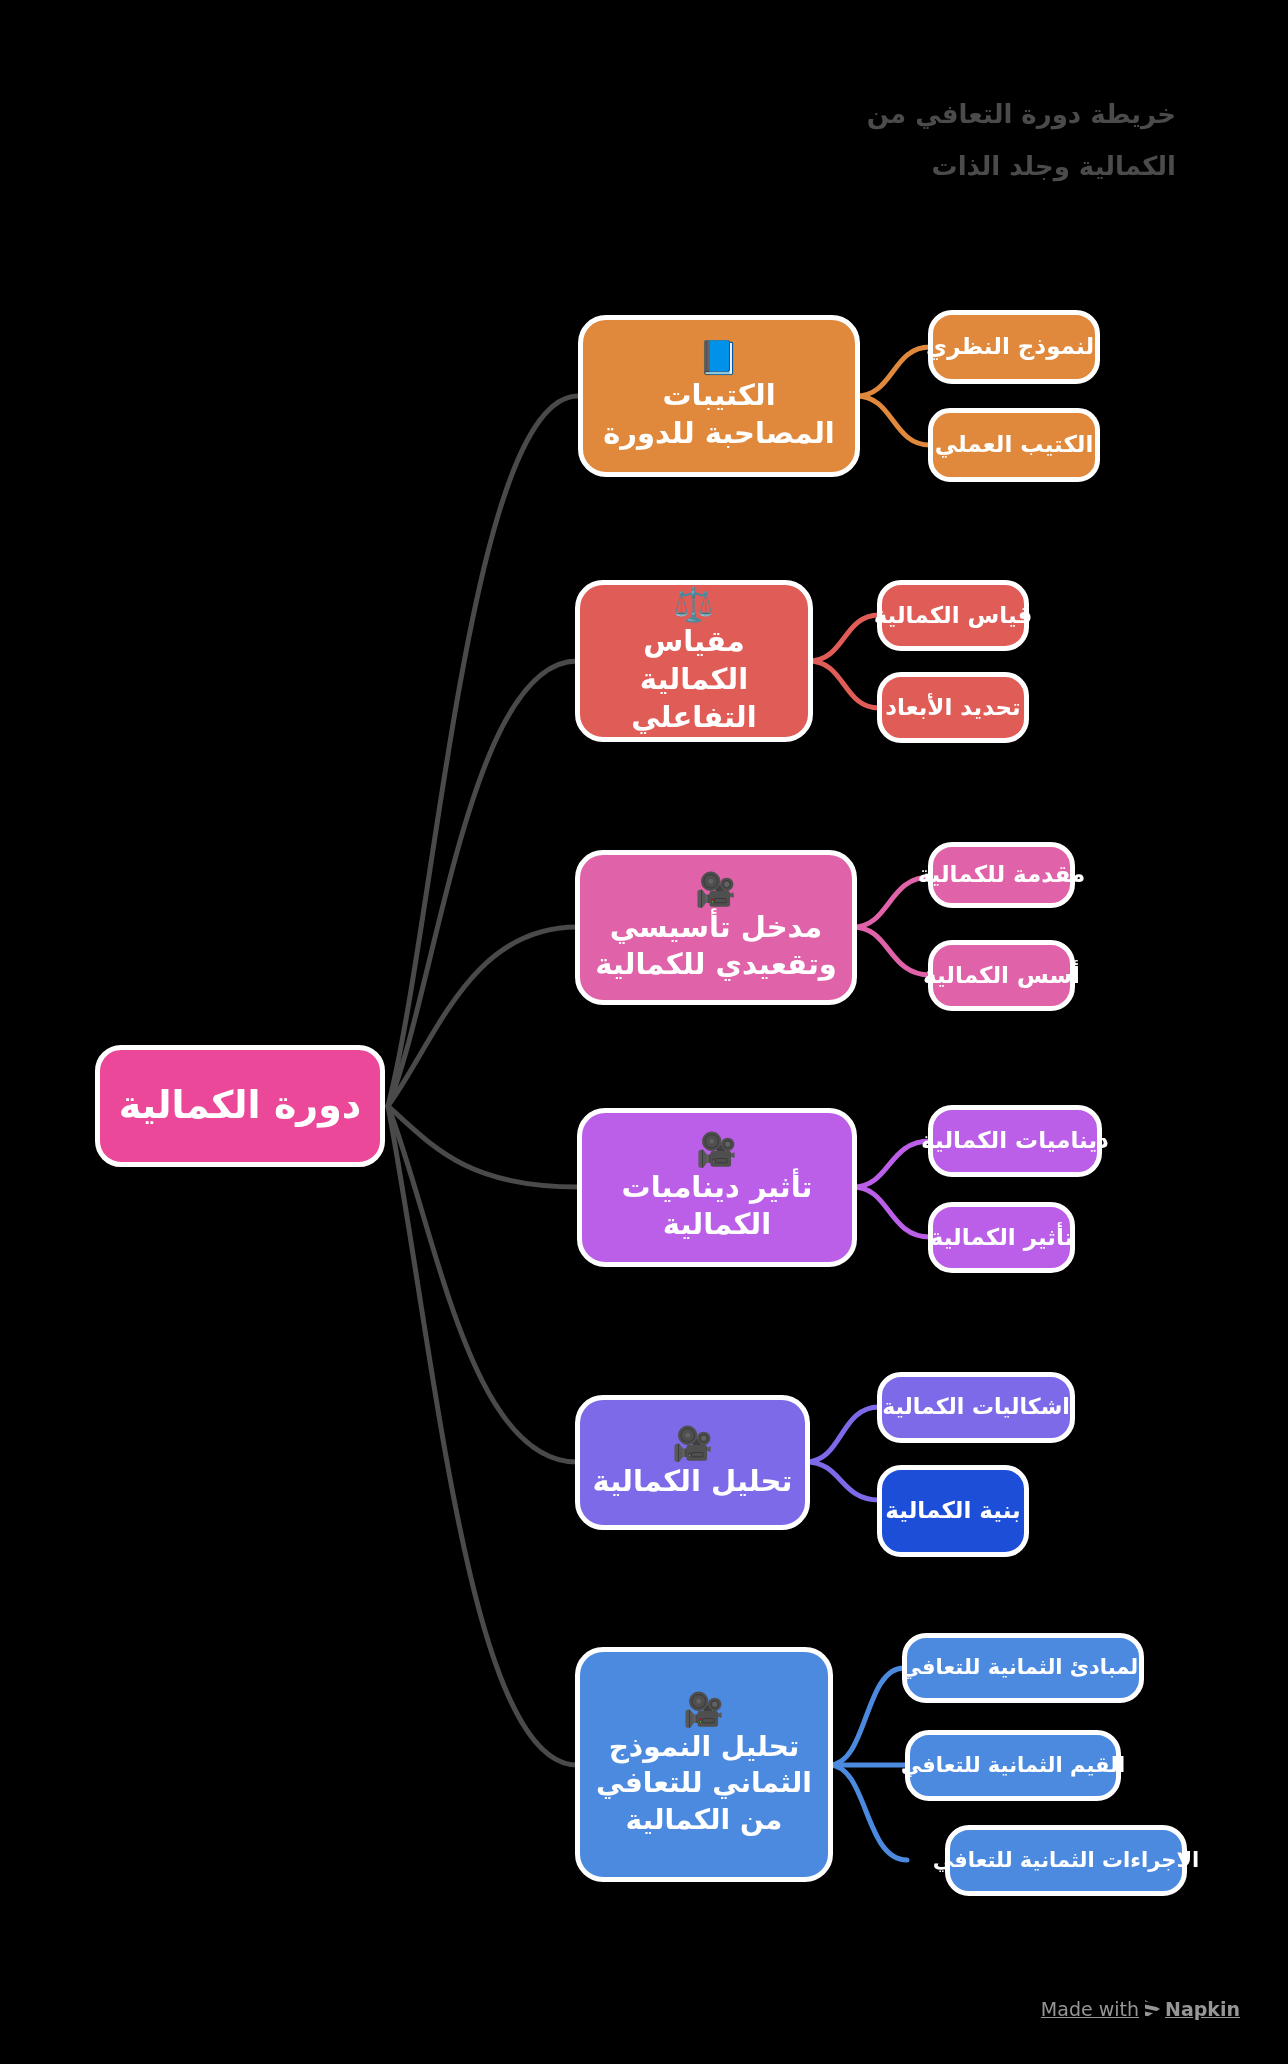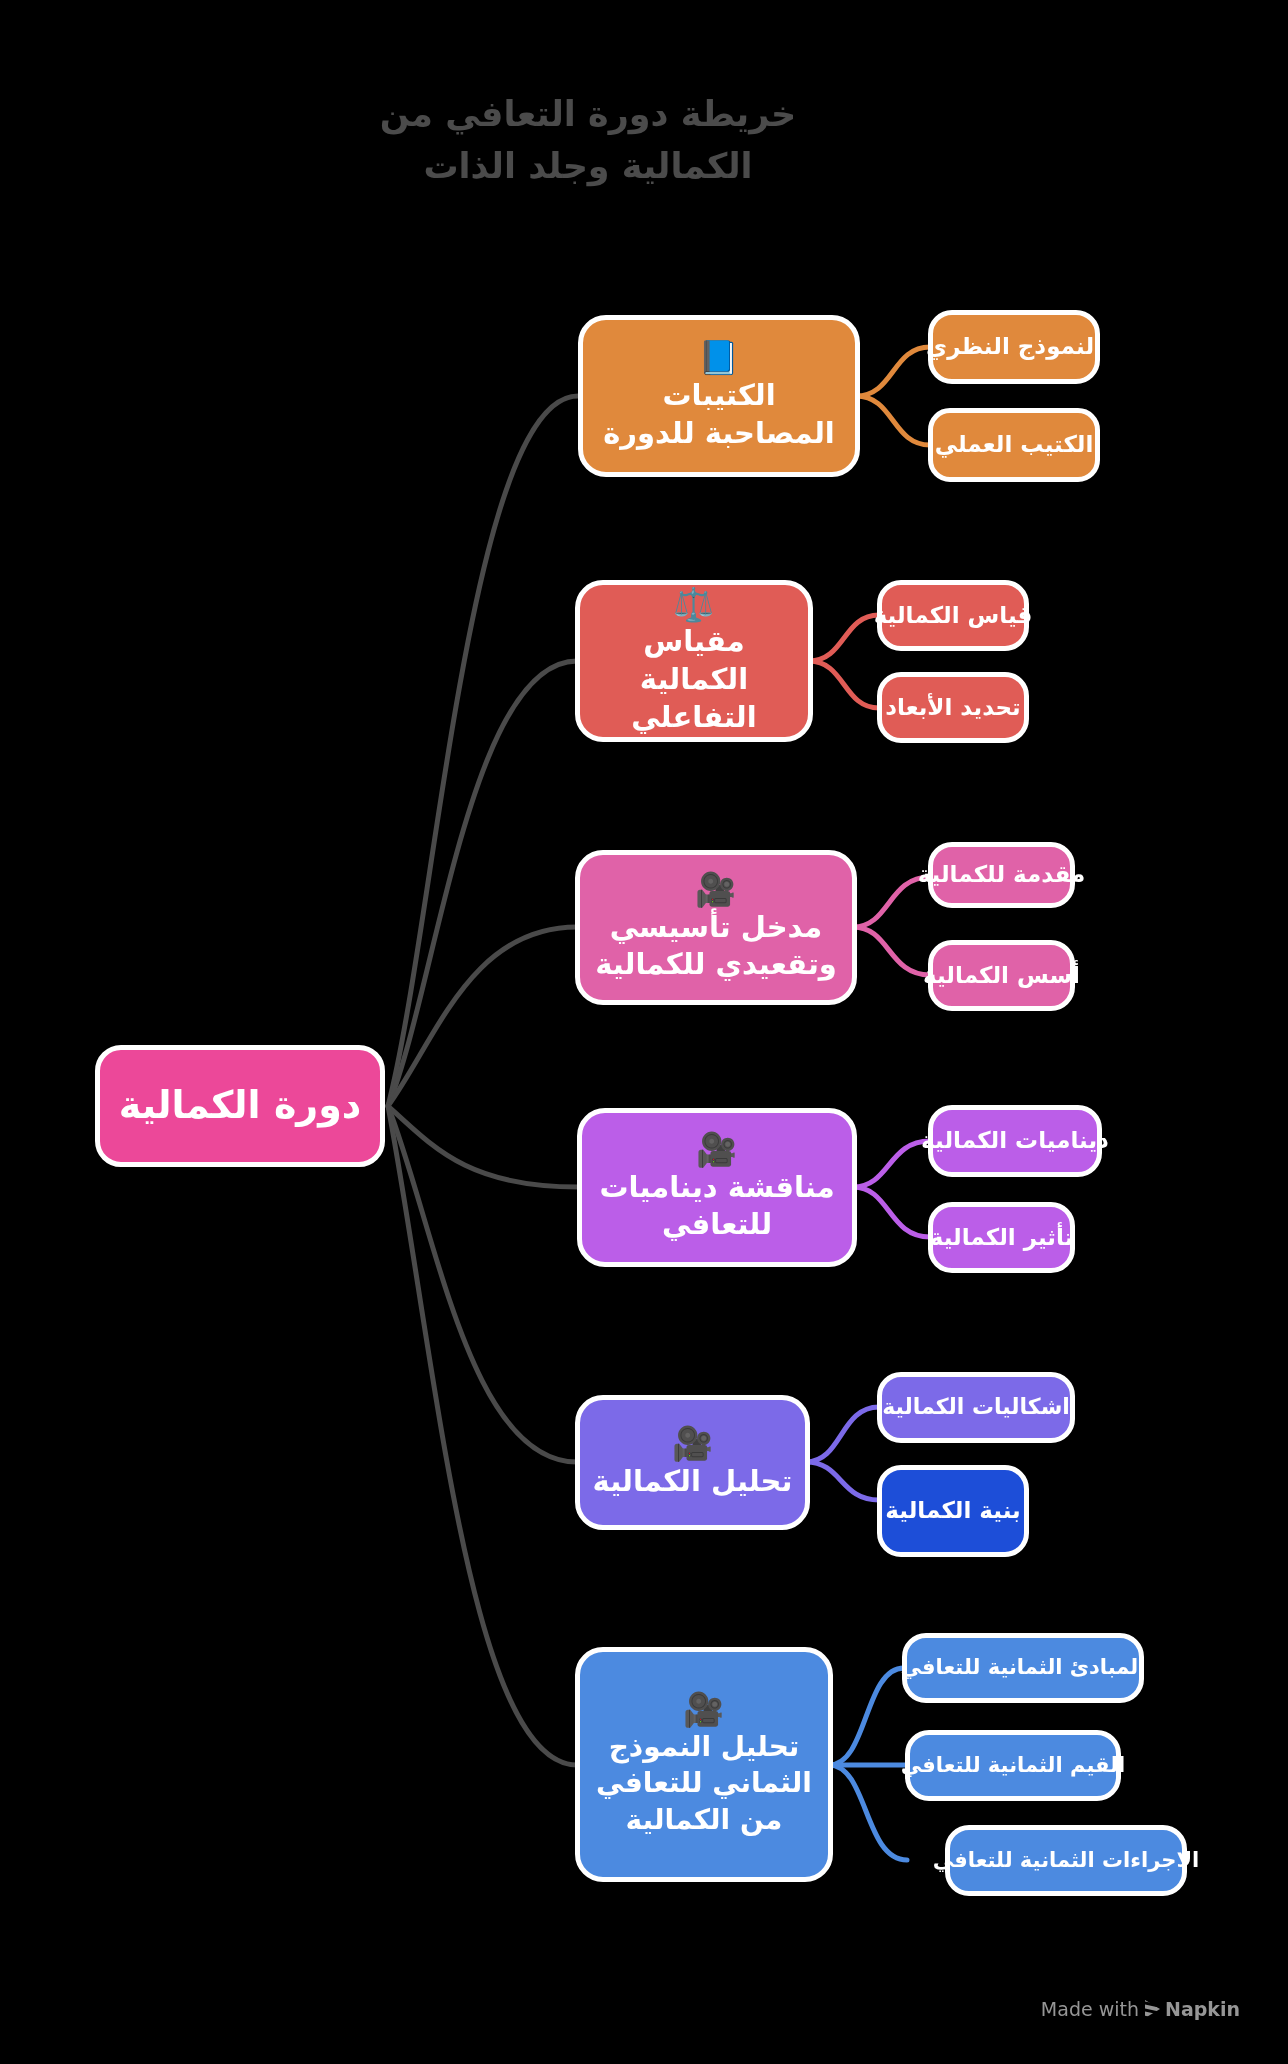--- a/index.html
+++ b/index.html
@@ -6,22 +6,22 @@
   #canvas{
     position:relative;
     width:1288px;height:2064px;
     background:#000;
     font-family:"DejaVu Sans",sans-serif;
     overflow:hidden;
   }
   
   .title{
     position:absolute;left:0;top:88px;width:1176px;
-    text-align:center;color:#4B4B4B;font-weight:bold;
-    font-size:35px;line-height:52px;direction:rtl;
+    color:#4B4B4B;font-weight:bold;
+    font-size:26px;line-height:52px;direction:rtl;
   }
   
   #edges{position:absolute;left:0;top:0;pointer-events:none;}
   #edges path{fill:none;stroke-width:5;stroke-linecap:round;}
   .e-trunk{stroke:#4A4A4A;}
   .e-orange{stroke:#E0893C;}
   .e-red{stroke:#E05C56;}
   .e-pink{stroke:#E062A8;}
   .e-purple{stroke:#BB5EE8;}
   .e-violet{stroke:#7C6AE8;}
@@ -59,21 +59,21 @@
   .c4b{left:877px;top:1465px;width:152px;height:92px;background:#1d4ed8;}
   .c5a{left:902px;top:1633px;width:242px;height:70px;background:#4C8AE0;}
   .c5b{left:905px;top:1730px;width:216px;height:71px;background:#4C8AE0;}
   .c5c{left:905px;top:1825px;width:242px;height:71px;background:#4C8AE0;margin-left:40px;}
   .c5a .label,.c5b .label,.c5c .label{font-size:21px;}
   .c4a .label{font-size:22px;}
   
   .watermark{
     position:absolute;right:48px;top:1998px;
     display:flex;align-items:flex-start;gap:2px;
-    color:#969696;font-size:19px;font-weight:500;cursor:pointer;
+    color:#969696;font-size:19px;font-weight:500;cursor:pointer;text-decoration:underline;
   }
   .watermark .brand{font-weight:600;}
 </style>
 </head>
 <body>
 
 <div id="canvas">
 
   <svg id="edges" width="1288" height="2064" viewBox="0 0 1288 2064">
 
@@ -136,21 +136,21 @@
   </div>
   <div class="node child c2a">
     <span class="label">مقدمة للكمالية</span>
   </div>
   <div class="node child c2b">
     <span class="label">أسس الكمالية</span>
   </div>
 
   <div class="node branch b3">
     <span class="icon">🎥</span>
-    <span class="label">مناقشة ديناميات للتعافي</span>
+    <span class="label">تأثير ديناميات الكمالية</span>
   </div>
   <div class="node child c3a">
     <span class="label">ديناميات الكمالية</span>
   </div>
   <div class="node child c3b">
     <span class="label">تأثير الكمالية</span>
   </div>
 
   <div class="node branch b4">
     <span class="icon">🎥</span>

